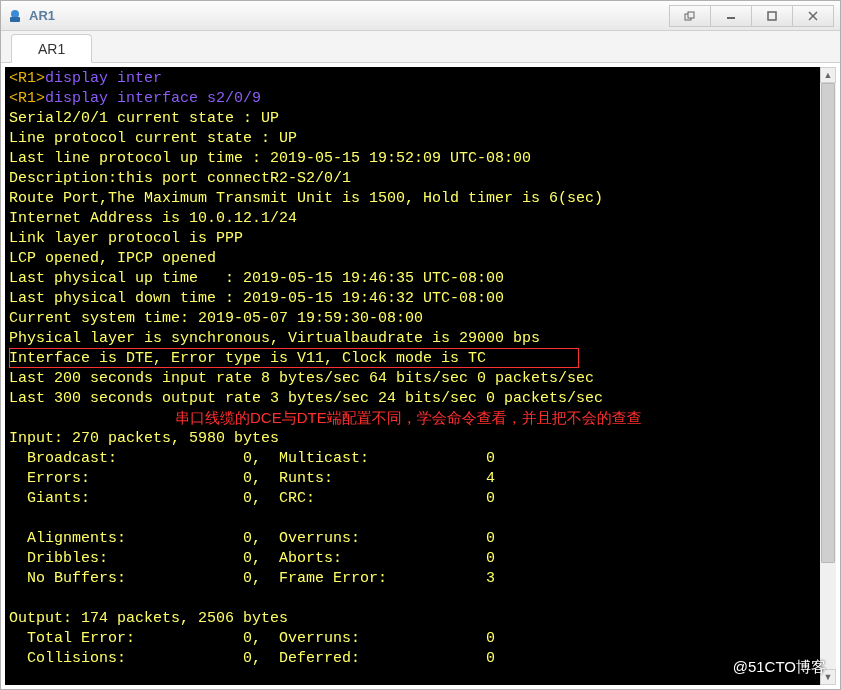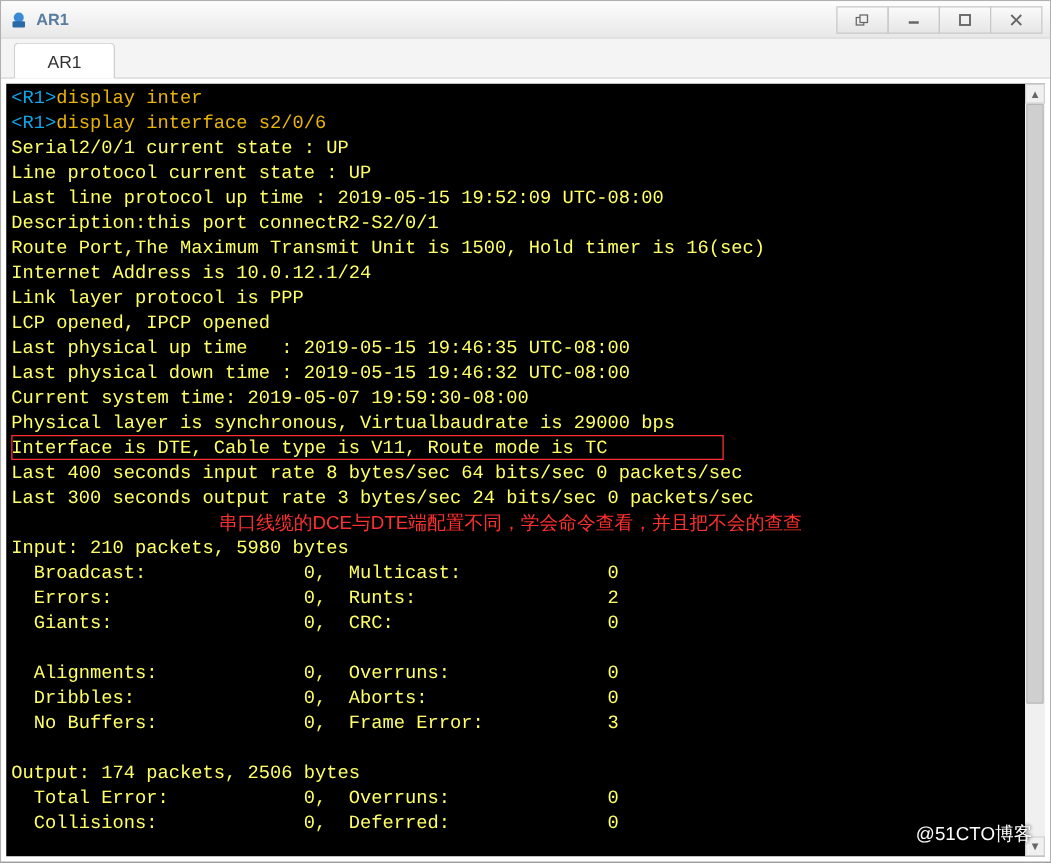--- a/index.html
+++ b/index.html
@@ -87,22 +87,22 @@
   }
   .term-content {
     position: absolute;
     top: 2px; left: 4px; right: 18px;
     font-family: "Courier New", monospace;
     font-size: 15px;
     line-height: 20px;
     white-space: pre;
     color: #ffff66;
   }
-  .prompt { color: #0ea5e9; }
-  .cmd { color: #eab308; }
+  .prompt { color: #eab308; }
+  .cmd { color: #8b5cf6; }
   .highlight-box {
     position: absolute;
     left: 4px;
     width: 570px;
     height: 20px;
     border: 1.5px solid #ff3030;
     pointer-events: none;
   }
   .annotation {
     position: absolute;
@@ -185,40 +185,40 @@
     </div>
   </div>
 
   <div class="tabstrip">
     <div class="tab">AR1</div>
   </div>
 
   <div class="terminal-wrap">
     <div class="terminal">
       <div class="term-content"><span class="prompt">&lt;R1&gt;</span><span class="cmd">display inter</span>
-<span class="prompt">&lt;R1&gt;</span><span class="cmd">display interface s2/0/6</span>
+<span class="prompt">&lt;R1&gt;</span><span class="cmd">display interface s2/0/9</span>
 <span>Serial2/0/1 current state : UP</span>
 <span>Line protocol current state : UP</span>
 <span>Last line protocol up time : 2019-05-15 19:52:09 UTC-08:00</span>
 <span>Description:this port connectR2-S2/0/1</span>
-<span>Route Port,The Maximum Transmit Unit is 1500, Hold timer is 16(sec)</span>
+<span>Route Port,The Maximum Transmit Unit is 1500, Hold timer is 6(sec)</span>
 <span>Internet Address is 10.0.12.1/24</span>
 <span>Link layer protocol is PPP</span>
 <span>LCP opened, IPCP opened</span>
 <span>Last physical up time   : 2019-05-15 19:46:35 UTC-08:00</span>
 <span>Last physical down time : 2019-05-15 19:46:32 UTC-08:00</span>
 <span>Current system time: 2019-05-07 19:59:30-08:00</span>
 <span>Physical layer is synchronous, Virtualbaudrate is 29000 bps</span>
-<span>Interface is DTE, Cable type is V11, Route mode is TC</span>
-<span>Last 400 seconds input rate 8 bytes/sec 64 bits/sec 0 packets/sec</span>
+<span>Interface is DTE, Error type is V11, Clock mode is TC</span>
+<span>Last 200 seconds input rate 8 bytes/sec 64 bits/sec 0 packets/sec</span>
 <span>Last 300 seconds output rate 3 bytes/sec 24 bits/sec 0 packets/sec</span>
 <span></span>
-<span>Input: 210 packets, 5980 bytes</span>
+<span>Input: 270 packets, 5980 bytes</span>
 <span>  Broadcast:              0,  Multicast:             0</span>
-<span>  Errors:                 0,  Runts:                 2</span>
+<span>  Errors:                 0,  Runts:                 4</span>
 <span>  Giants:                 0,  CRC:                   0</span>
 <span></span>
 <span>  Alignments:             0,  Overruns:              0</span>
 <span>  Dribbles:               0,  Aborts:                0</span>
 <span>  No Buffers:             0,  Frame Error:           3</span>
 <span></span>
 <span>Output: 174 packets, 2506 bytes</span>
 <span>  Total Error:            0,  Overruns:              0</span>
 <span>  Collisions:             0,  Deferred:              0</span></div>
 

